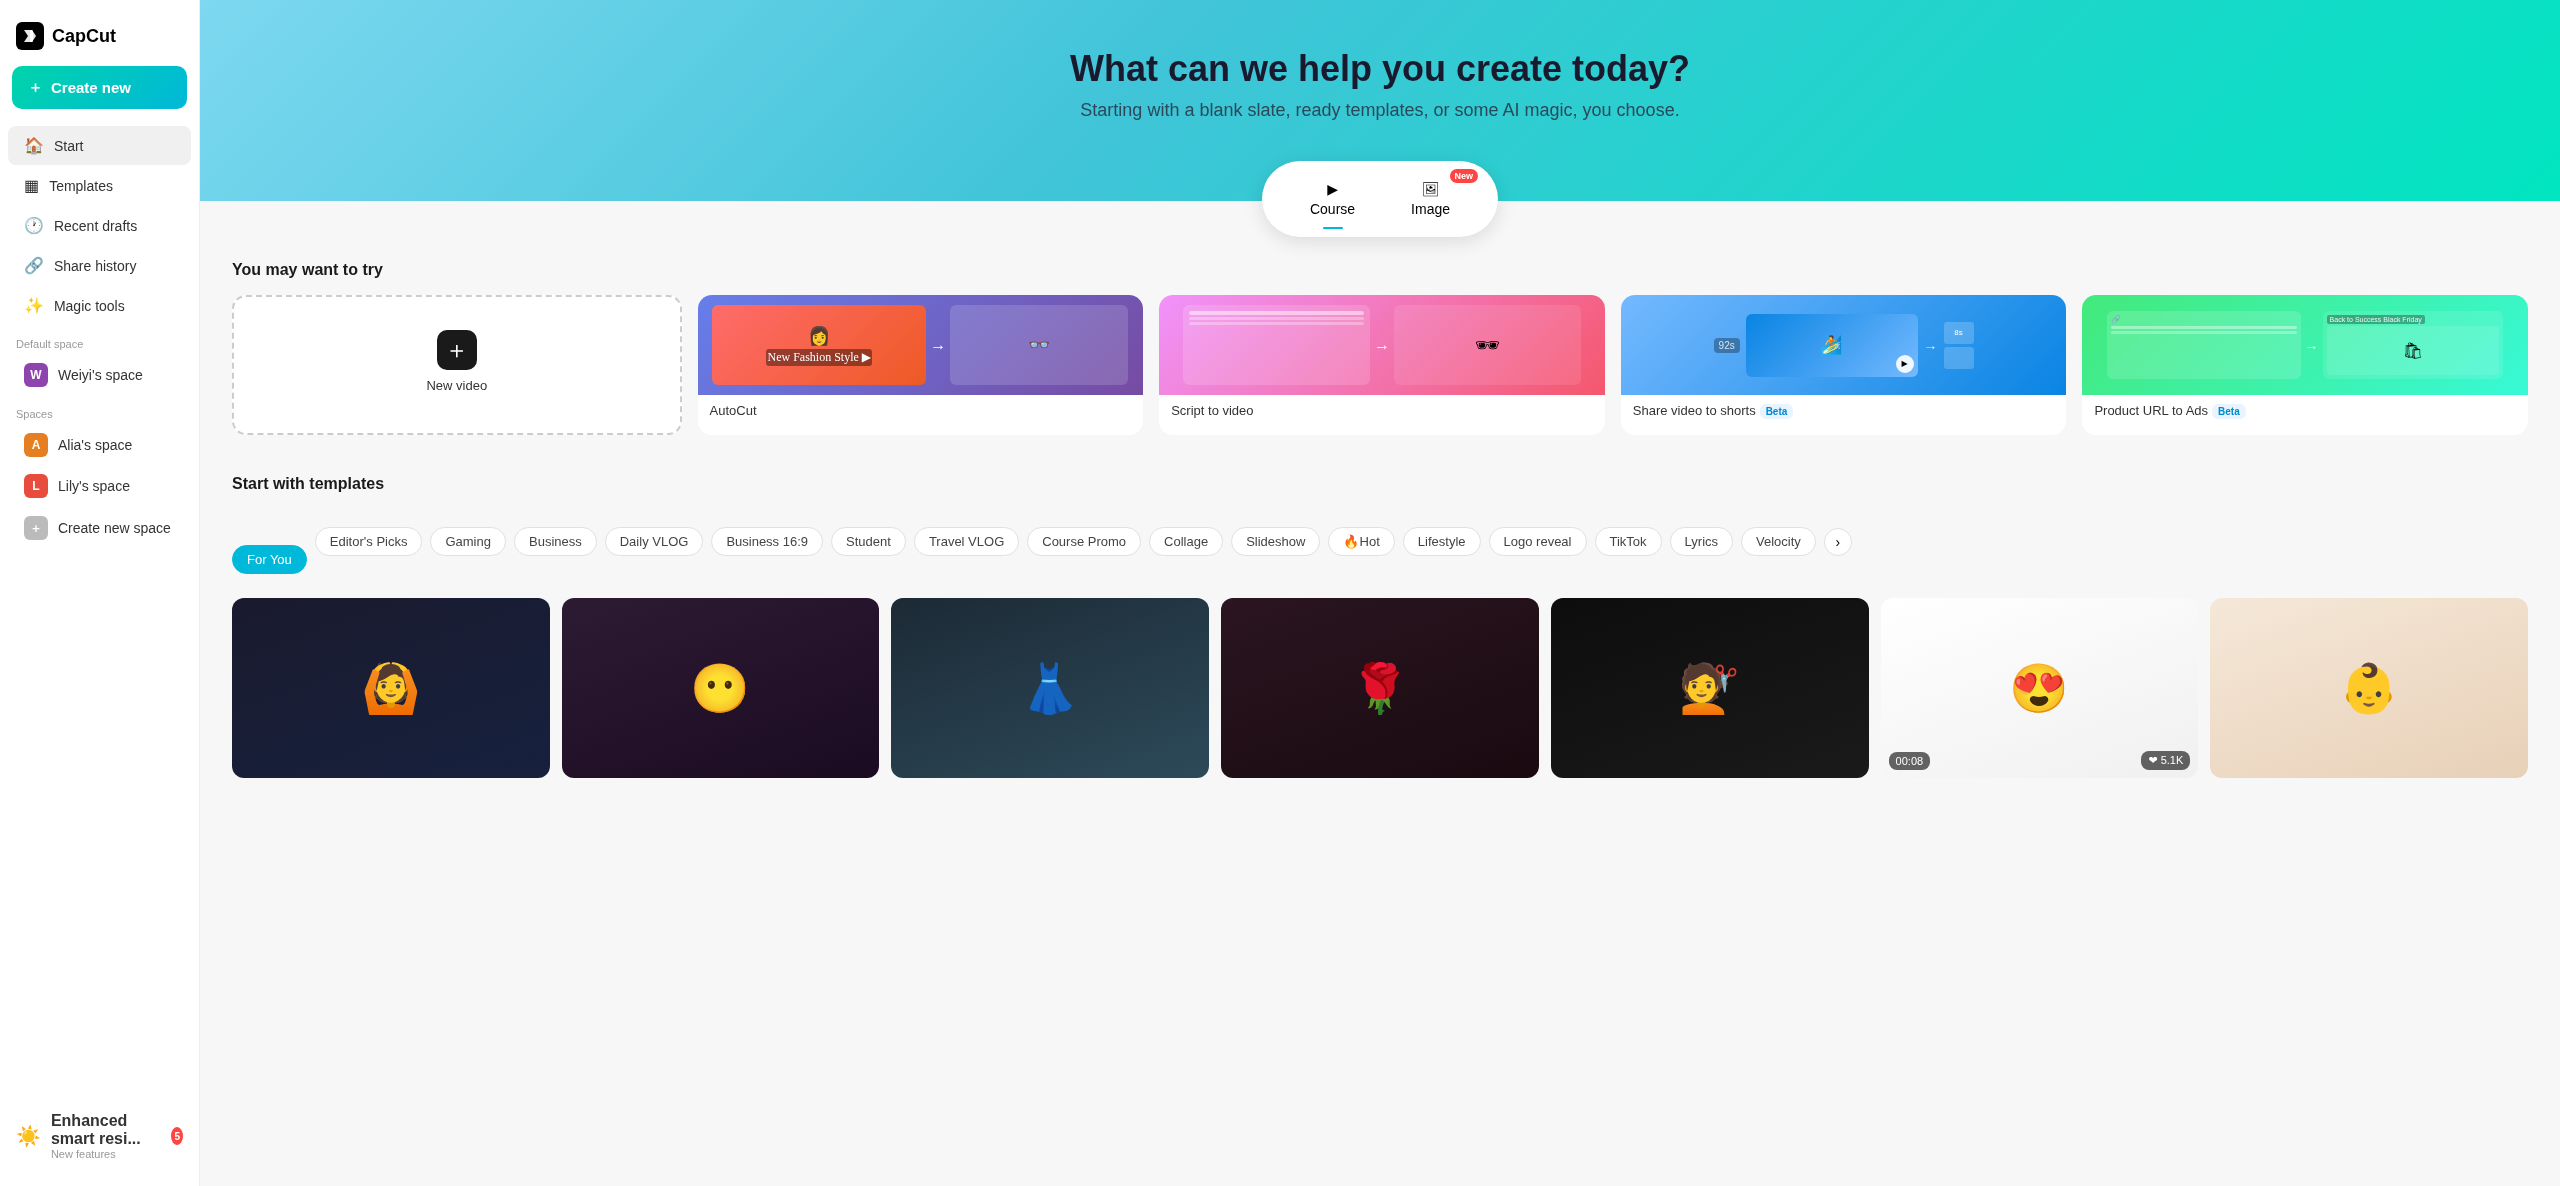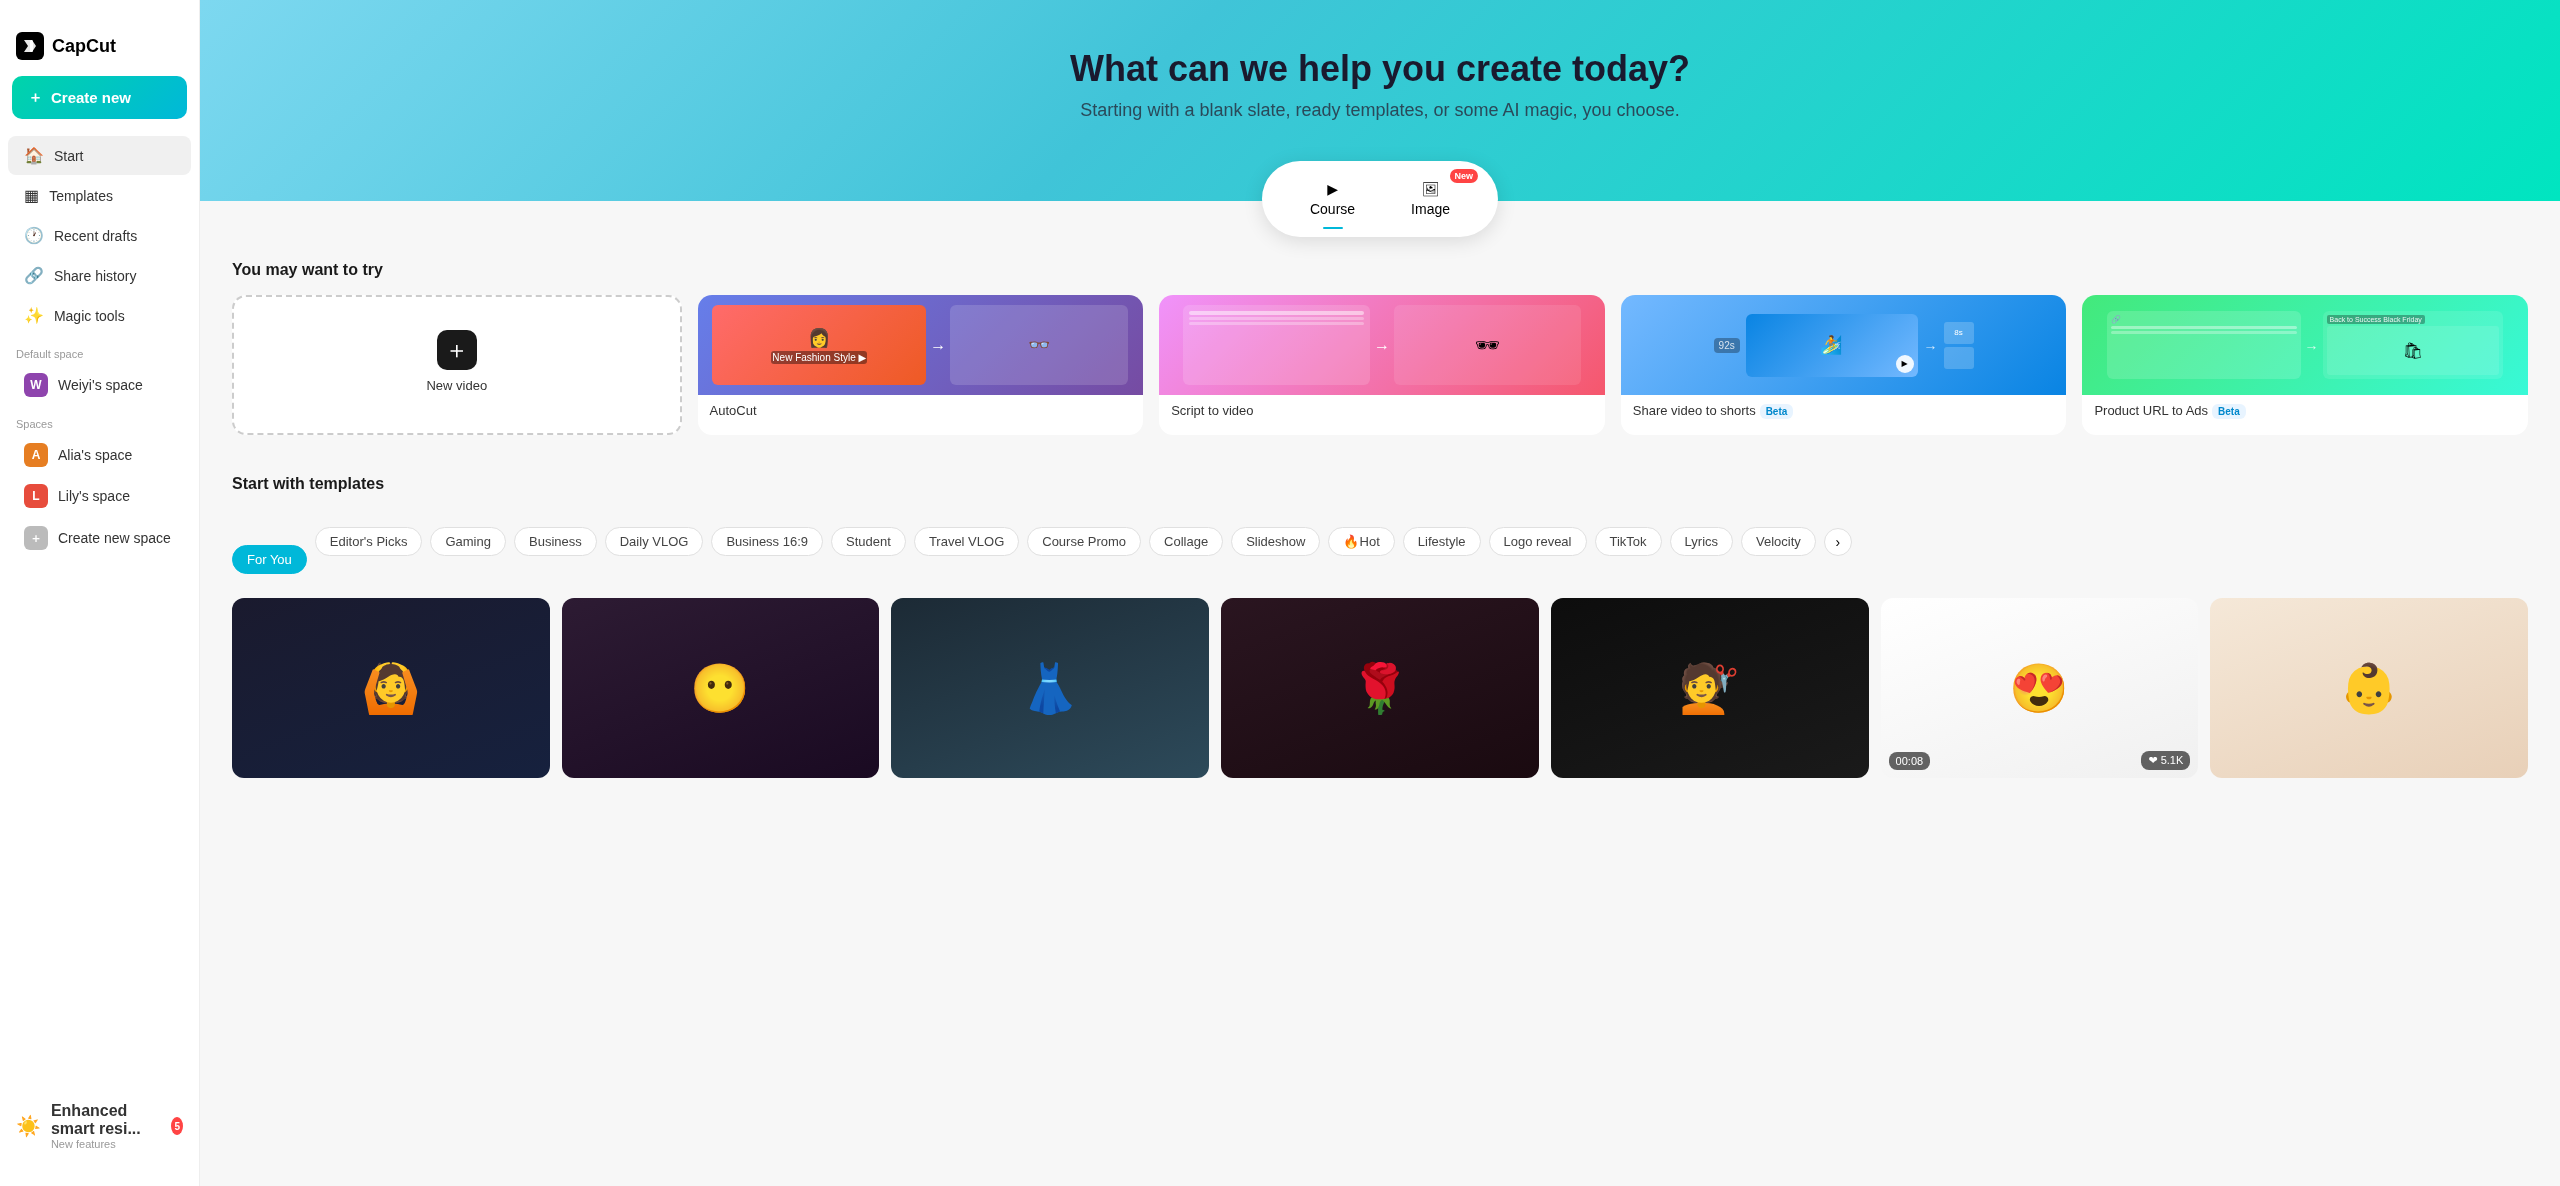--- a/index.html
+++ b/index.html
@@ -5,21 +5,21 @@
     * { box-sizing: border-box; margin: 0; padding: 0; }
     body { font-family: -apple-system, BlinkMacSystemFont, 'Segoe UI', sans-serif; background: #f5f5f5; display: flex; height: 100vh; overflow: hidden; }
 
     
     .sidebar {
       width: 200px;
       min-width: 200px;
       background: #fff;
       display: flex;
       flex-direction: column;
-      padding: 24px 0;
+      padding: 14px 0;
       border-right: 1px solid #eee;
       height: 100vh;
       overflow-y: auto;
     }
     .sidebar-logo {
       display: flex;
       align-items: center;
       gap: 8px;
       padding: 8px 16px 16px;
       font-weight: 700;
@@ -475,21 +475,21 @@
       <div class="try-card" style="border:2px dashed #ccc; min-height:140px; display:flex; flex-direction:column; align-items:center; justify-content:center; background:#fff;">
         <div class="plus-icon">＋</div>
         <div class="try-card-label">New video</div>
       </div>
 
       <div class="try-card" style="border:none;">
         <div class="try-card-thumb autocut-thumb" style="height:100px; display:flex; align-items:center; justify-content:center; gap:4px;">
           <div style="width:48%; height:80%; background:rgba(255,255,255,0.2); border-radius:6px; overflow:hidden; position:relative; display:flex; align-items:center; justify-content:center;">
             <div style="width:100%; height:100%; background: linear-gradient(135deg, #ff6b6b, #ee5a24); display:flex; align-items:center; justify-content:center; font-size:10px; color:#fff; flex-direction:column; gap:2px;">
               <span style="font-size:18px;">👩</span>
-              <span style="font-size:10px; background:rgba(0,0,0,0.4); padding:1px 1px; border-radius:3px;">New Fashion Style ▶</span>
+              <span style="font-size:12px; background:rgba(0,0,0,0.4); padding:1px 1px; border-radius:3px;font-family:Liberation Serif, serif;">New Fashion Style ▶</span>
             </div>
           </div>
           <div style="color:#fff; font-size:16px;">→</div>
           <div style="width:40%; height:80%; background:rgba(255,255,255,0.15); border-radius:6px; display:flex; align-items:center; justify-content:center;">
             <span style="font-size:18px;">👓</span>
           </div>
         </div>
         <div class="try-card-label">AutoCut</div>
       </div>
 

